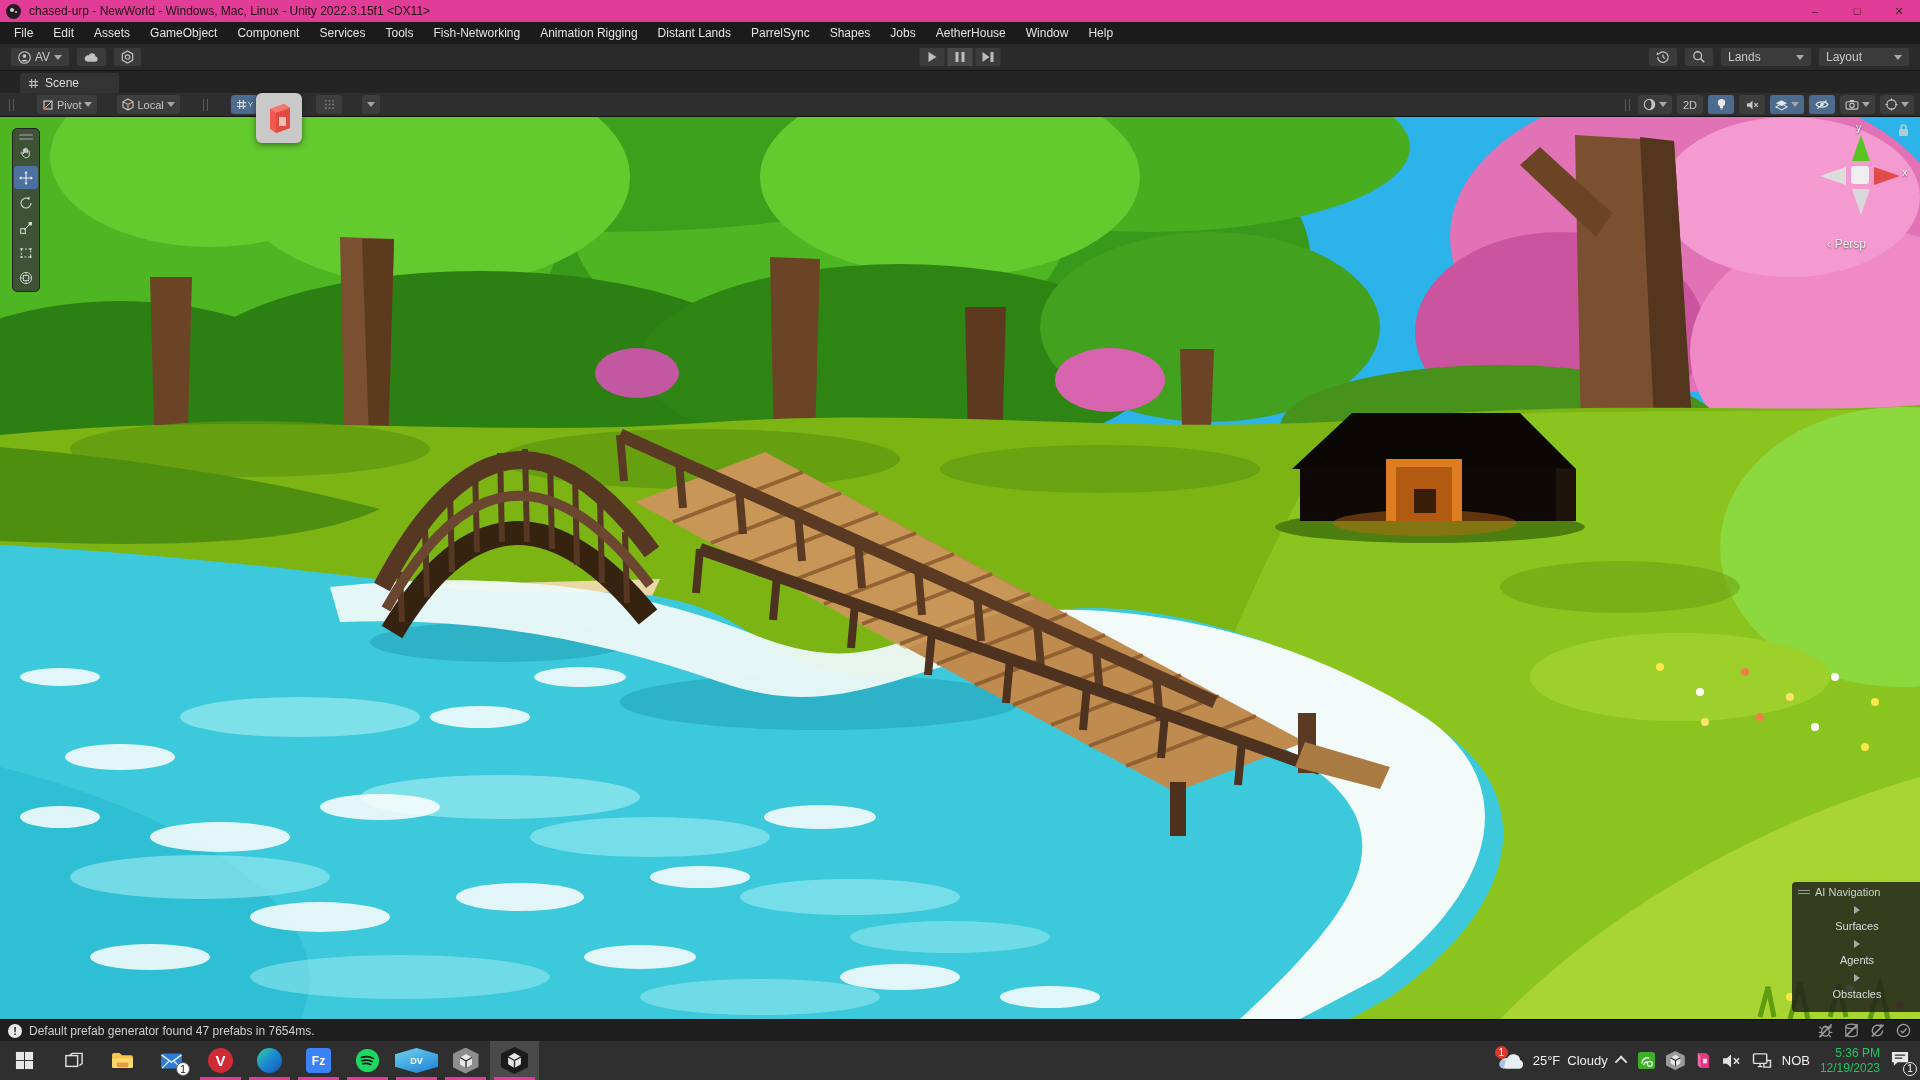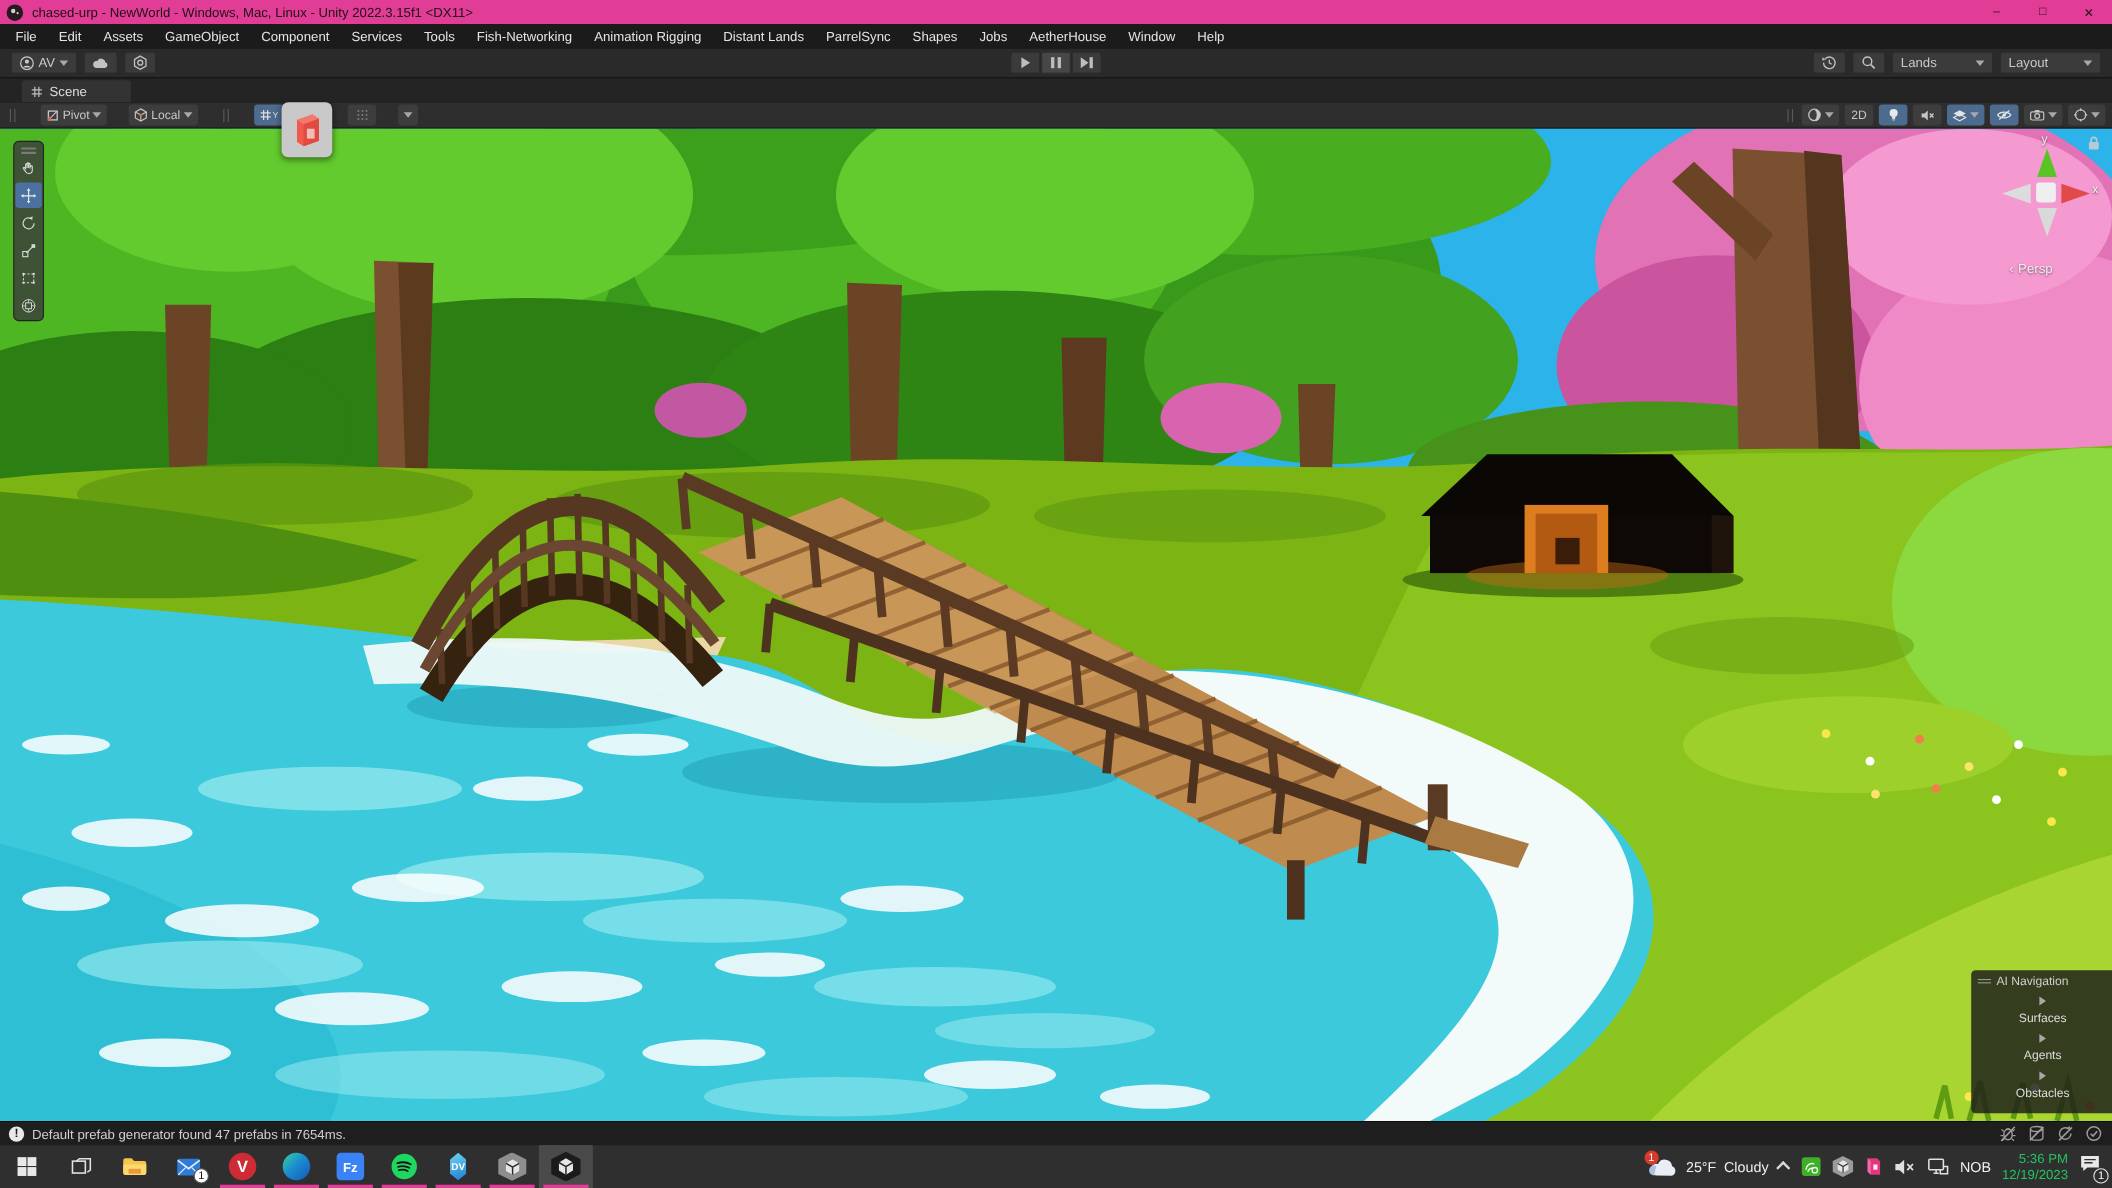--- a/index.html
+++ b/index.html
@@ -706,21 +706,21 @@
       <span class="runbar"></span>
     </div>
     <div class="tcell">
       <svg width="25" height="25" viewBox="0 0 26 26">
           <circle cx="13" cy="13" r="12" fill="#1ed760"></circle>
           <path d="M6.5 9.8 c4.5-1.4 9-1 12.6 1 M7.2 13.2 c3.8-1.1 7.5-0.7 10.5 0.9 M8 16.4 c3-0.8 5.8-0.5 8.2 0.8" stroke="#121212" stroke-width="1.7" fill="none" stroke-linecap="round"></path>
         </svg>
       <span class="runbar"></span>
     </div>
     <div class="tcell">
-      <div style="width:15px;height:25px;clip-path:polygon(50% 0,100% 25%,100% 75%,50% 100%,0 75%,0 25%);background:linear-gradient(160deg,#6fd4f2,#1c7fd4);display:flex;align-items:center;justify-content:center;color:#fff;font-size:9px;font-weight:bold;">DV</div>
+      <div style="width:43px;height:25px;clip-path:polygon(50% 0,100% 25%,100% 75%,50% 100%,0 75%,0 25%);background:linear-gradient(160deg,#6fd4f2,#1c7fd4);display:flex;align-items:center;justify-content:center;color:#fff;font-size:9px;font-weight:bold;">DV</div>
       <span class="runbar"></span>
     </div>
     <div class="tcell">
       <div style="width:26px;height:26px;clip-path:polygon(50% 0,100% 25%,100% 75%,50% 100%,0 75%,0 25%);background:#8e8e8e;display:flex;align-items:center;justify-content:center;">
         <svg width="16" height="16">
             <use href="#sym-cube"></use>
           </svg>
       </div>
       <span class="runbar"></span>
     </div>

